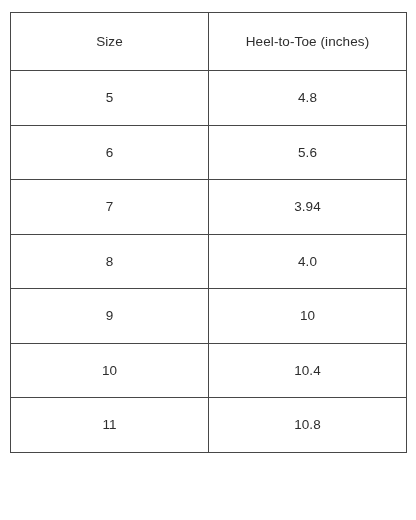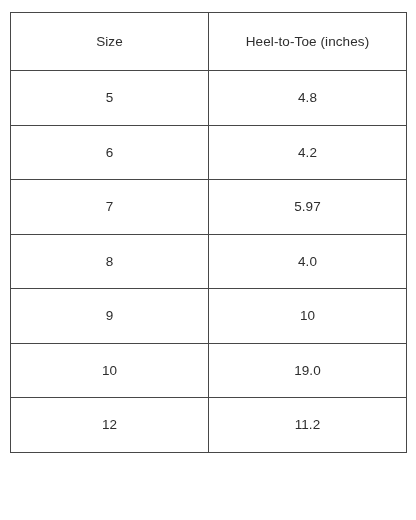--- a/index.html
+++ b/index.html
@@ -79,38 +79,38 @@
         <th>Heel-to-Toe (inches)</th>
       </tr>
     </thead>
     <tbody>
       <tr>
         <td>5</td>
         <td>4.8</td>
       </tr>
       <tr>
         <td>6</td>
-        <td>4.2</td>
+        <td>5.6</td>
       </tr>
       <tr>
         <td>7</td>
-        <td>5.97</td>
+        <td>3.94</td>
       </tr>
       <tr>
         <td>8</td>
         <td>4.0</td>
       </tr>
       <tr>
         <td>9</td>
         <td>10</td>
       </tr>
       <tr>
         <td>10</td>
-        <td>19.0</td>
+        <td>10.4</td>
       </tr>
       <tr>
-        <td>12</td>
-        <td>11.2</td>
+        <td>11</td>
+        <td>10.8</td>
       </tr>
     </tbody>
   </table>
 
 </div>
 
 </body></html>

